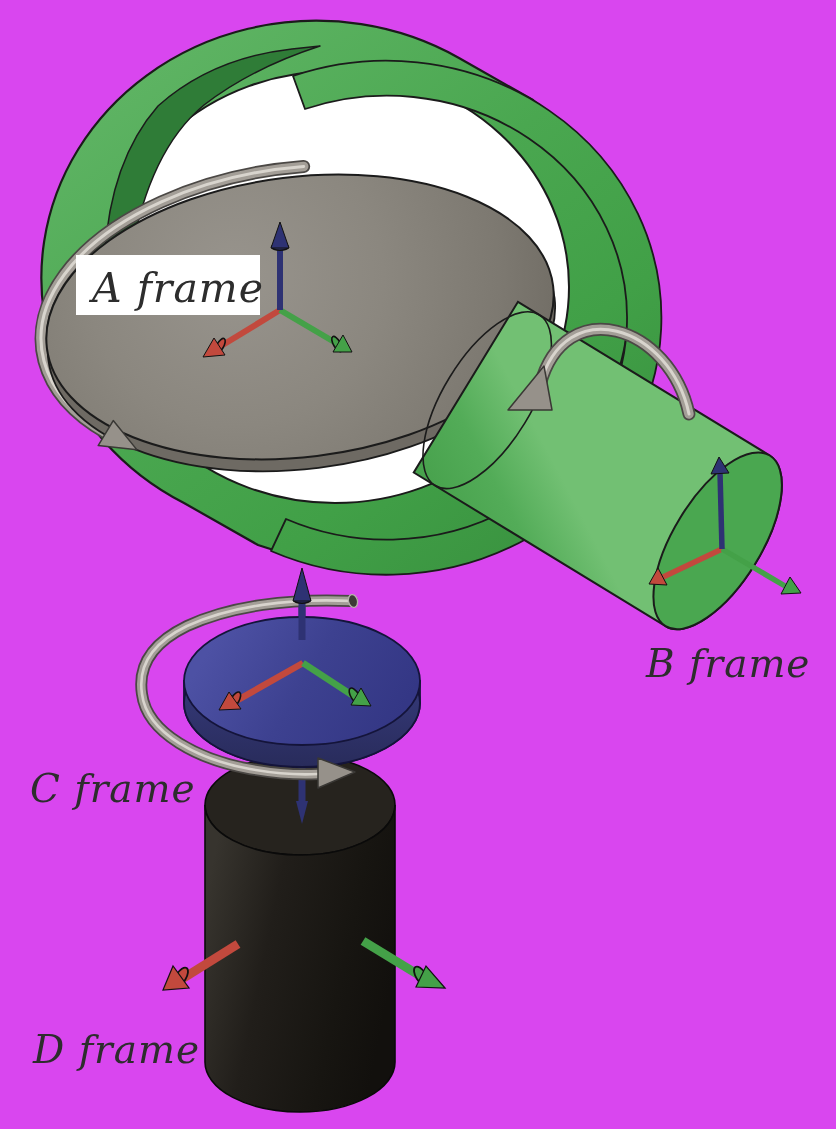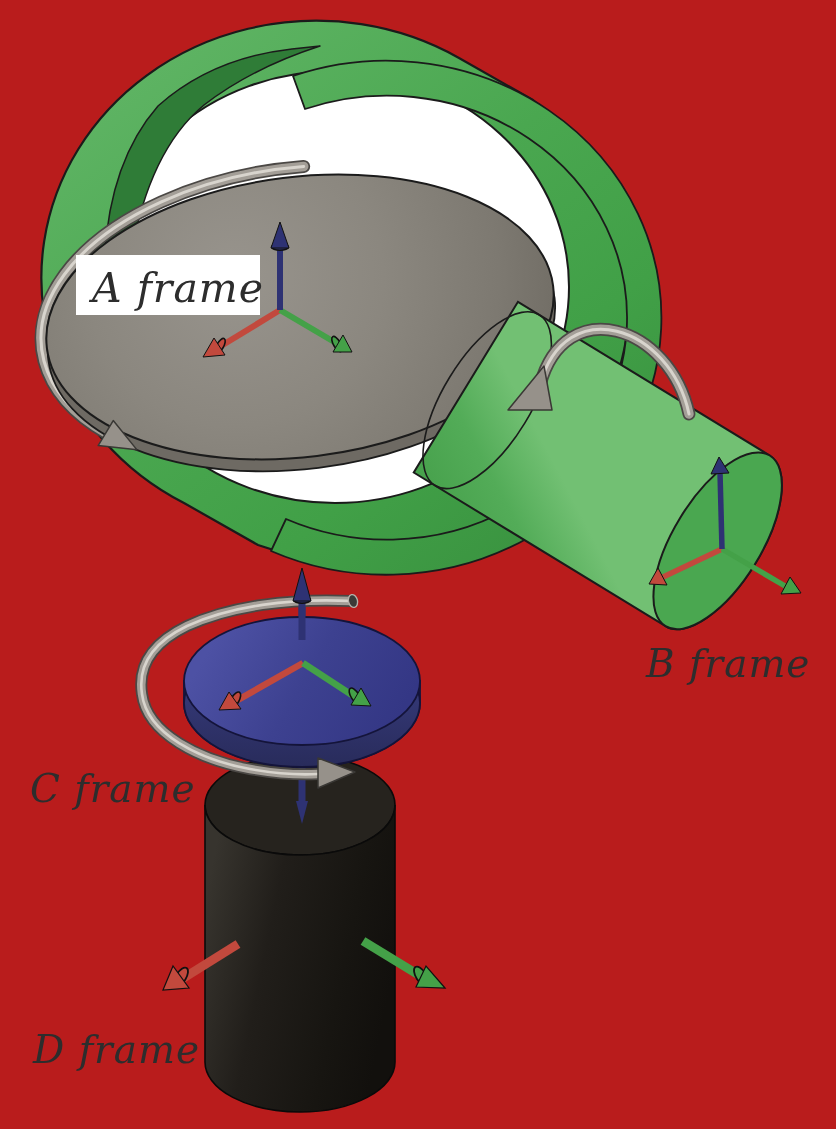--- a/index.html
+++ b/index.html
@@ -1,16 +1,16 @@
 <!DOCTYPE html>
 <html><head>
 <meta charset="utf-8">
 <style>
   html,body{margin:0;padding:0;background:#ffffff;}
-  .canvas{position:relative;width:836px;height:1129px;background:#b91c1c;overflow:hidden;}
+  .canvas{position:relative;width:836px;height:1129px;background:#d946ef;overflow:hidden;}
   svg{display:block;}
   .lbl{
     font-family:"DejaVu Serif","Liberation Serif",serif;
     font-style:italic;
     font-size:39px;
     letter-spacing:1px;
   }
   .lbl-a{font-size:41px;}
 </style>
 </head>

